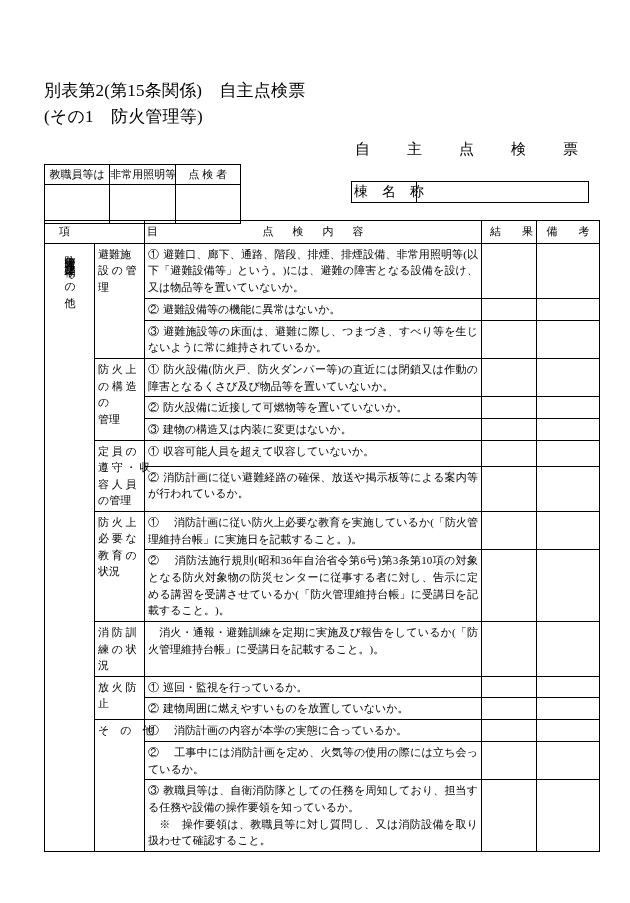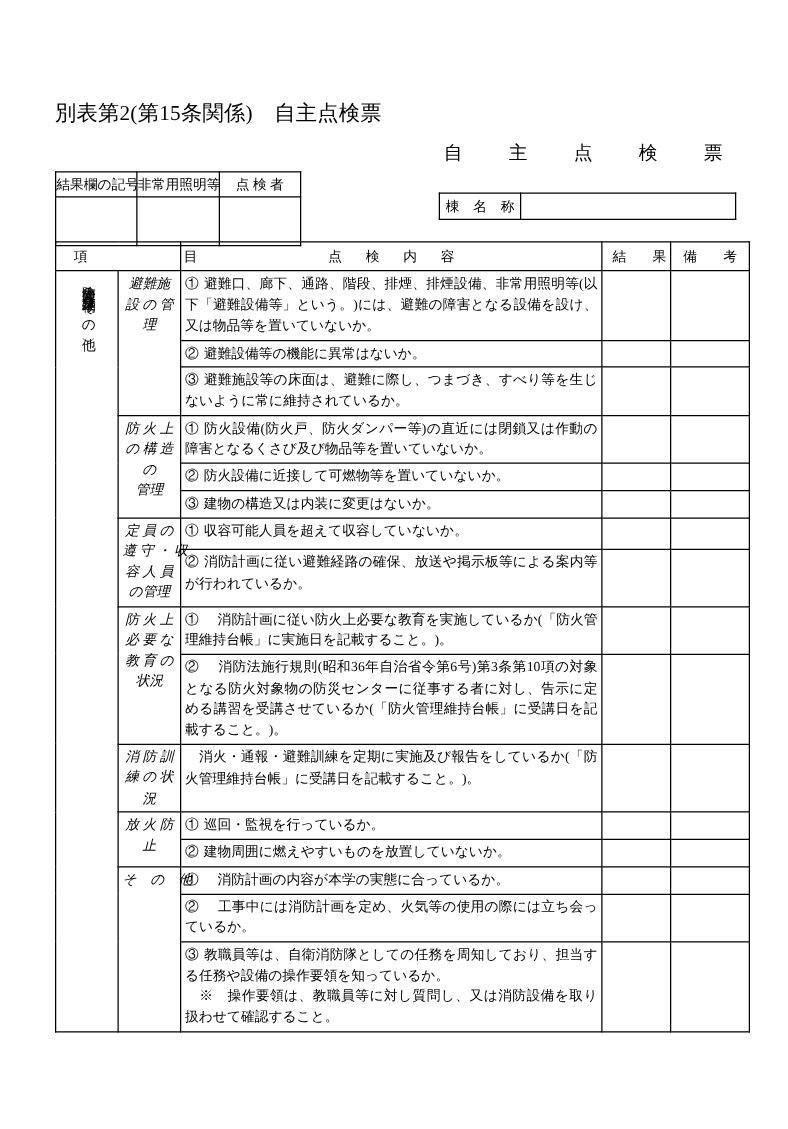--- a/index.html
+++ b/index.html
@@ -63,24 +63,24 @@
   table.sig td.blank { height: 36px; }
 
   table.bldg {
     position: absolute;
     right: 0;
     top: 17px;
     width: 238px;
   }
   table.bldg td {
     border: 1px solid #000;
-    font-size: 11px;
+    font-size: 14px;
     height: 18px;
     padding: 1px 2px;
-    text-align: center;
+    text-align: left;
     white-space: nowrap;
     margin-top: 16px;
   }
   td.bldg-lbl { width: 60px; }
   .date-row {
     display: flex;
     justify-content: space-around;
     padding: 0 14px;
   }
 
@@ -123,25 +123,23 @@
     line-height: 1.38;
     font-size: 11px;
     margin: 0 auto;
     letter-spacing: 1.5px;
     white-space: nowrap;
   }
   
   td.subcat {
     width: 71px;
     vertical-align: middle;
-    text-align: center;
     font-size: 11px;
     line-height: 1.5;
     padding: 3px 2px;
-    font-style: italic;
   }
   td.subcat .ln { display: block; white-space: nowrap; }
   td.content {
     line-height: 1.52;
     padding: 2px 4px 2px 4px;
     text-align: justify;
   }
   td.content .li {
     display: block;
     text-indent: 0;
@@ -158,28 +156,29 @@
     white-space: pre;
     letter-spacing: 0.2px;
   }
 </style>
 </head>
 <body>
 
 <div class="page">
 
   <div class="doc-line">別表第2(第15条関係)　自主点検票</div>
+  <div class="doc-line">(その1　防火管理等)</div>
 
   <div class="form-title"><span>自　主　点　検　票</span></div>
 
   <div class="top-area">
     <table class="sig">
       <tbody>
           <tr>
-        <td>結果欄の記号</td>
+        <td>教職員等は</td>
         <td>非常用照明等</td>
         <td>点 検 者</td>
       </tr>
       <tr>
         <td class="blank"></td>
         <td class="blank"></td>
         <td class="blank"></td>
       </tr>
     </tbody>
       </table>

